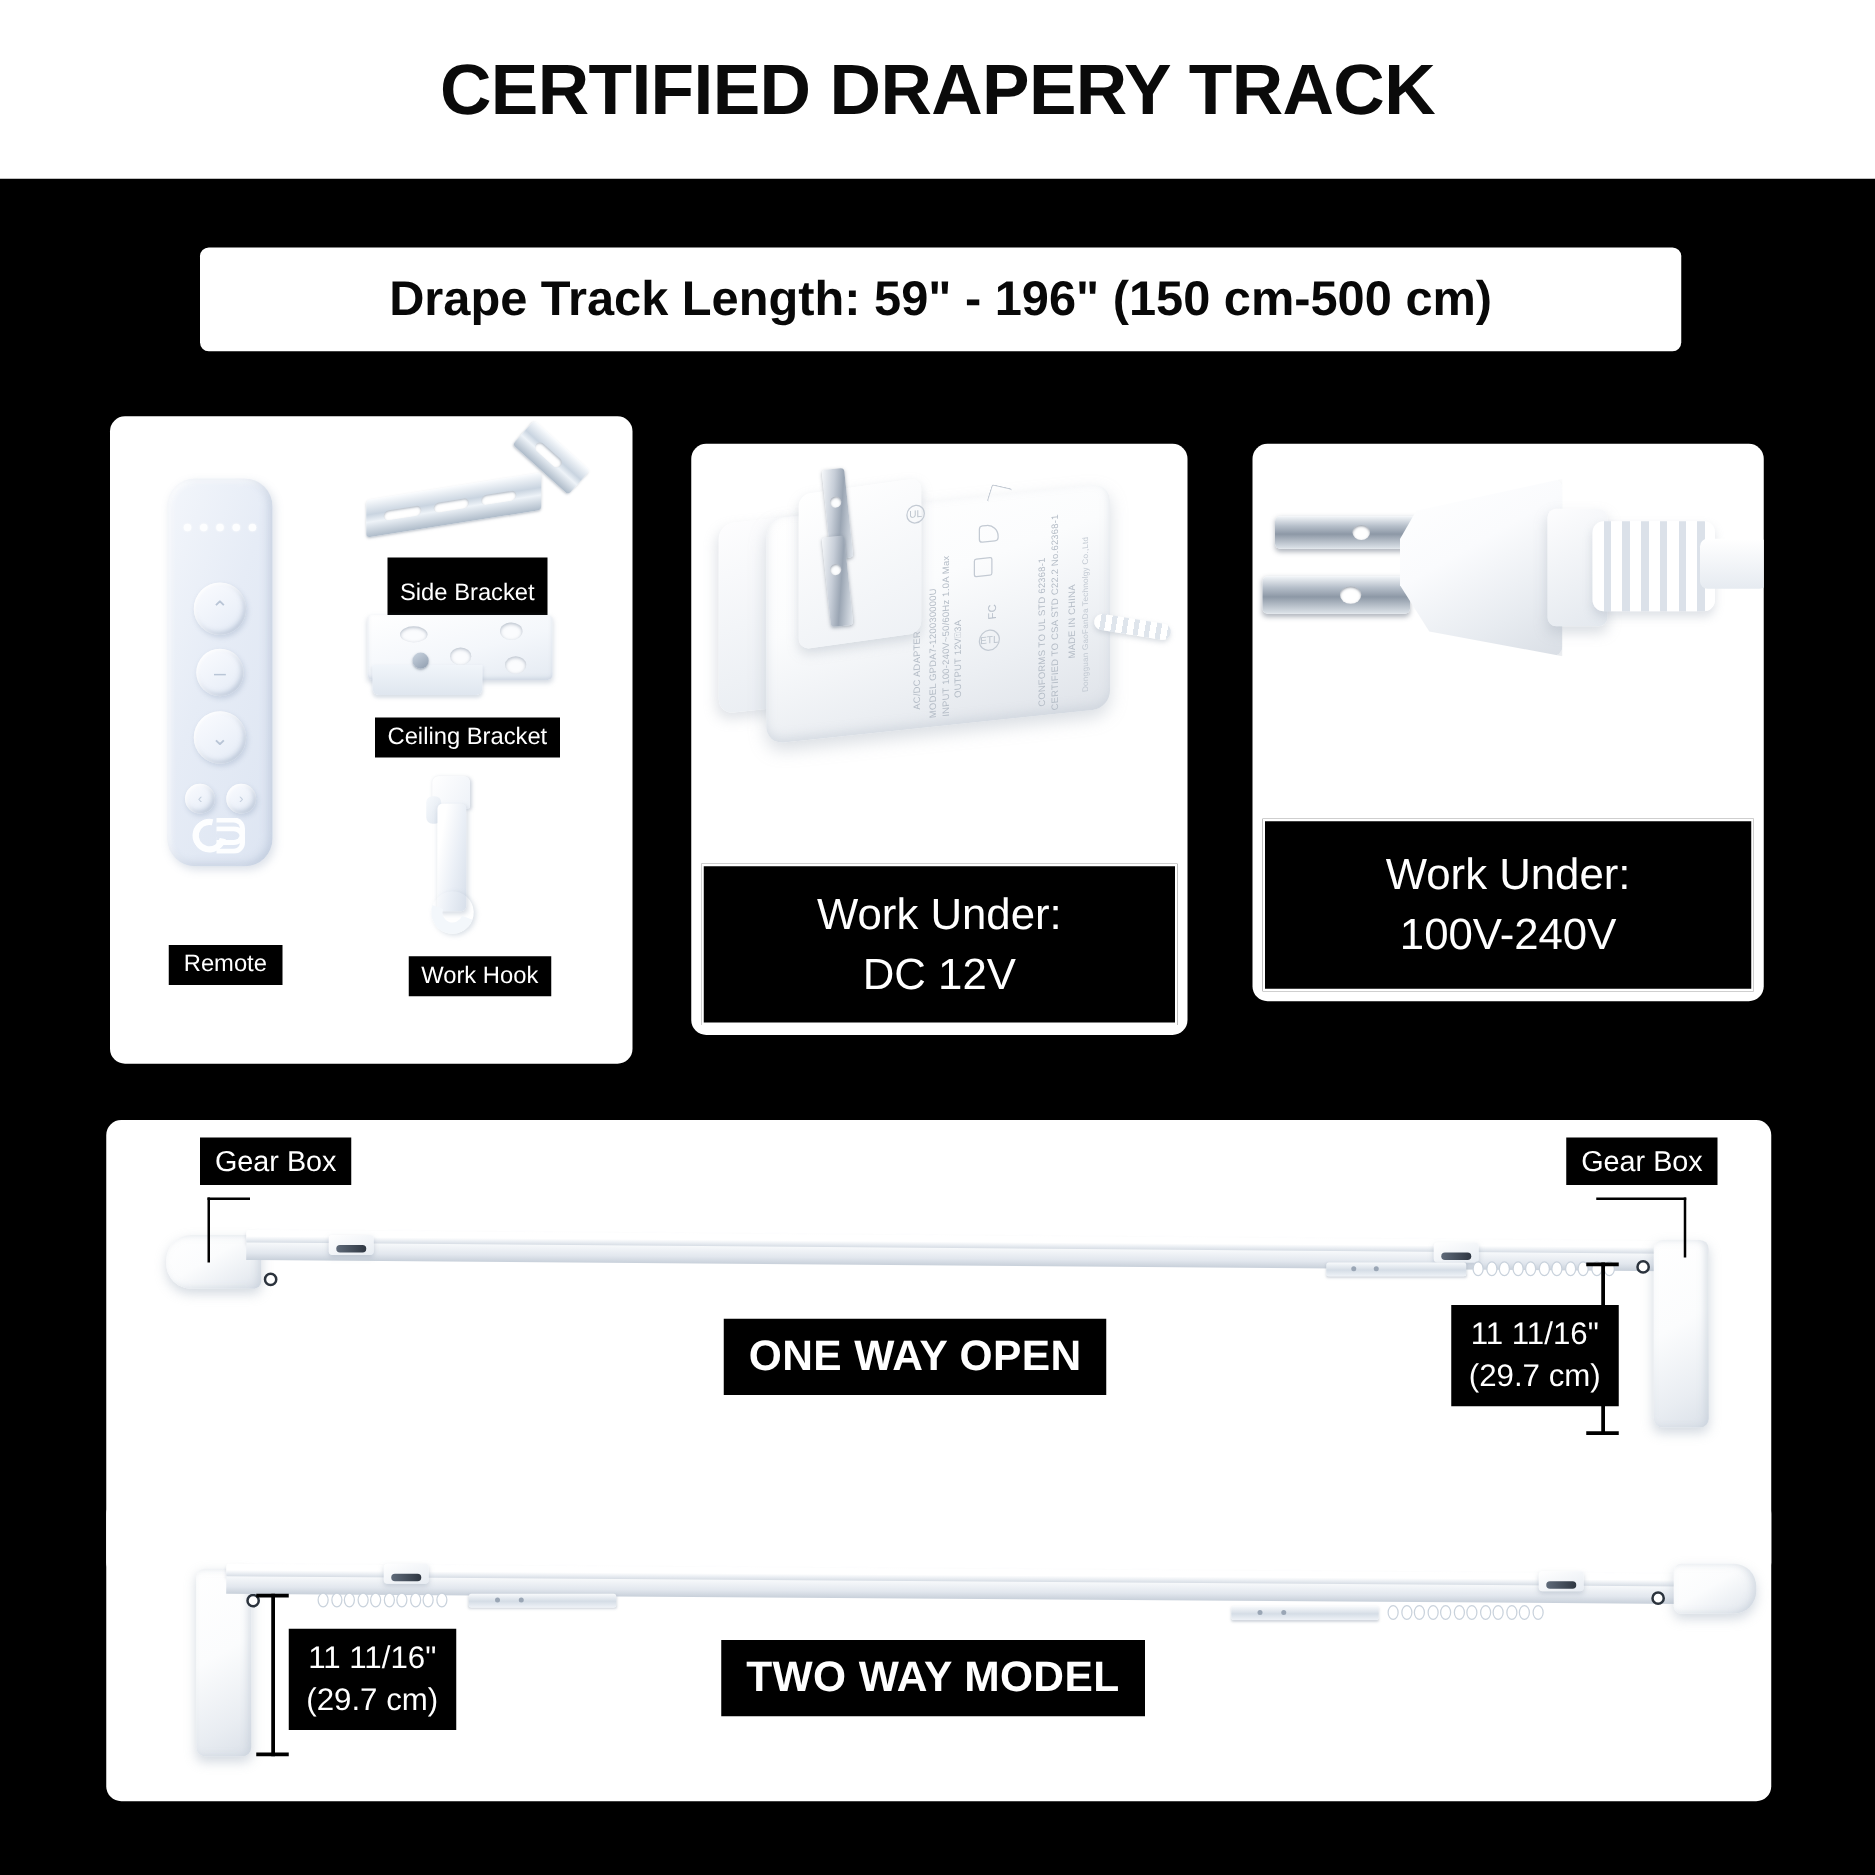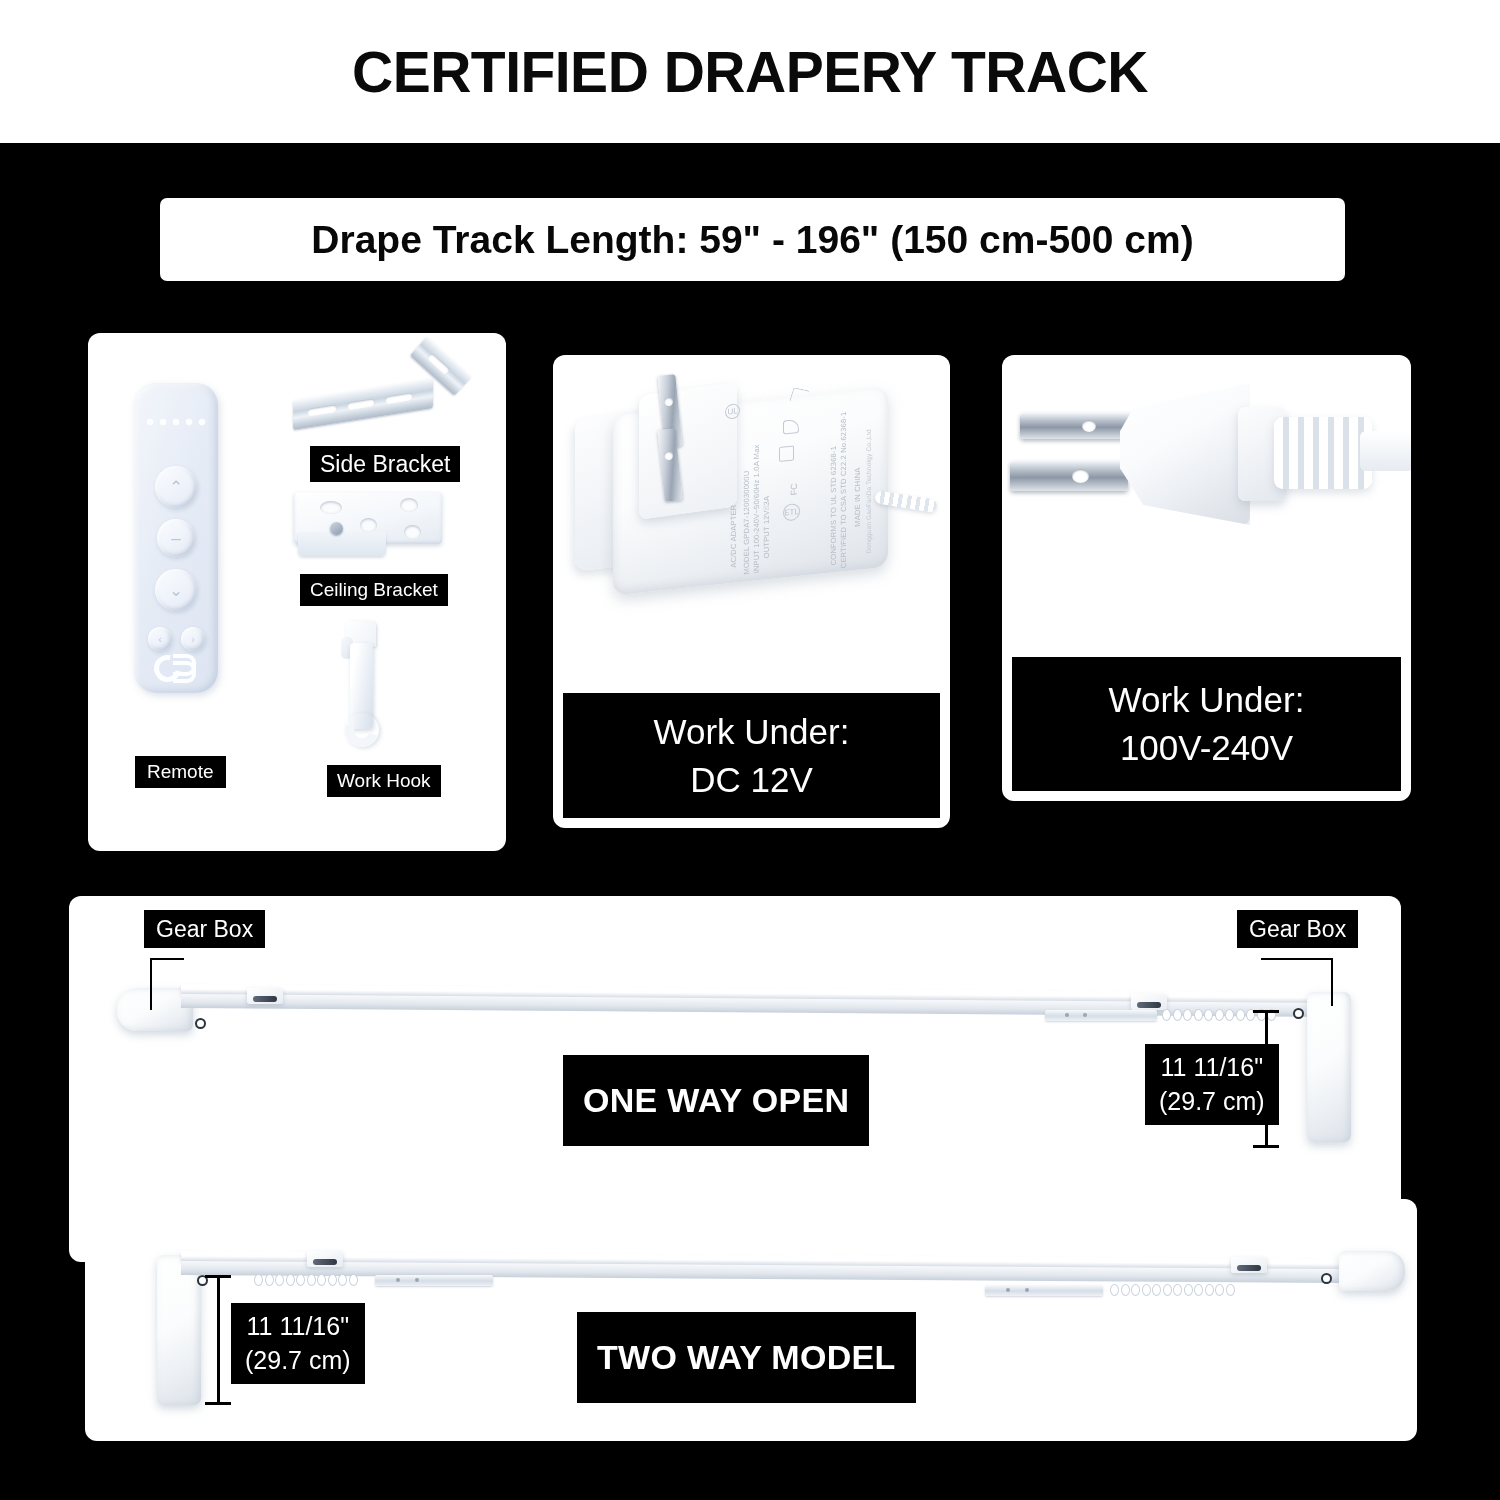--- a/index.html
+++ b/index.html
@@ -140,22 +140,22 @@
   }
   .sh-curl{
     position:absolute; left:11px; top:92px; width:34px; height:34px;
     border-radius:50%;
     border:9px solid #f3f7fb; border-top-color:transparent; border-right-color:transparent;
     transform:rotate(-25deg);
     box-shadow:1px 2px 4px rgba(150,165,185,.35);
   }
 
   
-  .cap-side-bracket{ position:absolute; left:222px; top:113px; padding:5px 10px;
-                     font-size:23px; }
+  .cap-side-bracket{ position:absolute; left:222px; top:113px; padding:18px 10px;
+                     font-size:19px; }
   .cap-ceiling-bracket{ position:absolute; left:212px; top:241px; padding:5px 10px;
                         font-size:19px; }
   .cap-side-hook{ position:absolute; left:239px; top:432px; padding:5px 10px;
                   font-size:19px; }
   .cap-remote{ position:absolute; left:47px; top:423px; padding:5px 12px;
                font-size:19px; }
 
   
   #adapter-panel{ left:553px; top:355px; width:397px; height:473px; }
   .adapter-img{ position:absolute; left:0; top:0; width:397px; height:330px; }
@@ -269,21 +269,21 @@
     border-radius:6px;
   }
   .pl-workunder{
     position:absolute; left:8px; top:300px; width:393px; height:138px;
     background:#000; border:2px solid #ffffff;
     display:flex; flex-direction:column; align-items:center; justify-content:center;
     gap:4px;
   }
 
   
-  #oneway-panel{ left:69px; top:896px; width:1332px; height:366px; }
+  #oneway-panel{ left:85px; top:896px; width:1332px; height:366px; }
   #twoway-panel{ left:85px; top:1199px; width:1332px; height:242px; }
 
   .rail-wrap{ position:absolute; left:0; top:0; width:100%; height:100%; }
 
   
   .rail-top{
     position:absolute; height:11px; border-radius:2px;
     background:linear-gradient(180deg,#ffffff 0%,#ffffff 45%,#e9edf2 70%,#cfd6df 100%);
     box-shadow:0 2px 3px rgba(170,180,195,.45);
   }
@@ -335,21 +335,21 @@
   .leader-v{ position:absolute; width:2px; background:#000; }
   .leader-h{ position:absolute; height:2px; background:#000; }
   .dim-line{ position:absolute; width:3px; background:#000; }
   .dim-cap{ position:absolute; height:3px; width:26px; background:#000; }
 
   .chip-gearbox{ position:absolute; padding:6px 12px; font-size:23px; }
   .chip-dim{
     position:absolute; padding:9px 14px; font-size:25px;
     flex-direction:column; gap:5px; align-items:center;
   }
-  .chip-mode{ position:absolute; padding:26px 20px; font-size:34px; font-weight:bold;
+  .chip-mode{ position:absolute; padding:11px 20px; font-size:34px; font-weight:bold;
               letter-spacing:.3px; }
 </style>
 </head>
 <body>
 
 <div class="header-band">
   <div class="header-title">CERTIFIED DRAPERY TRACK</div>
 </div>
 
 <div class="length-banner">

